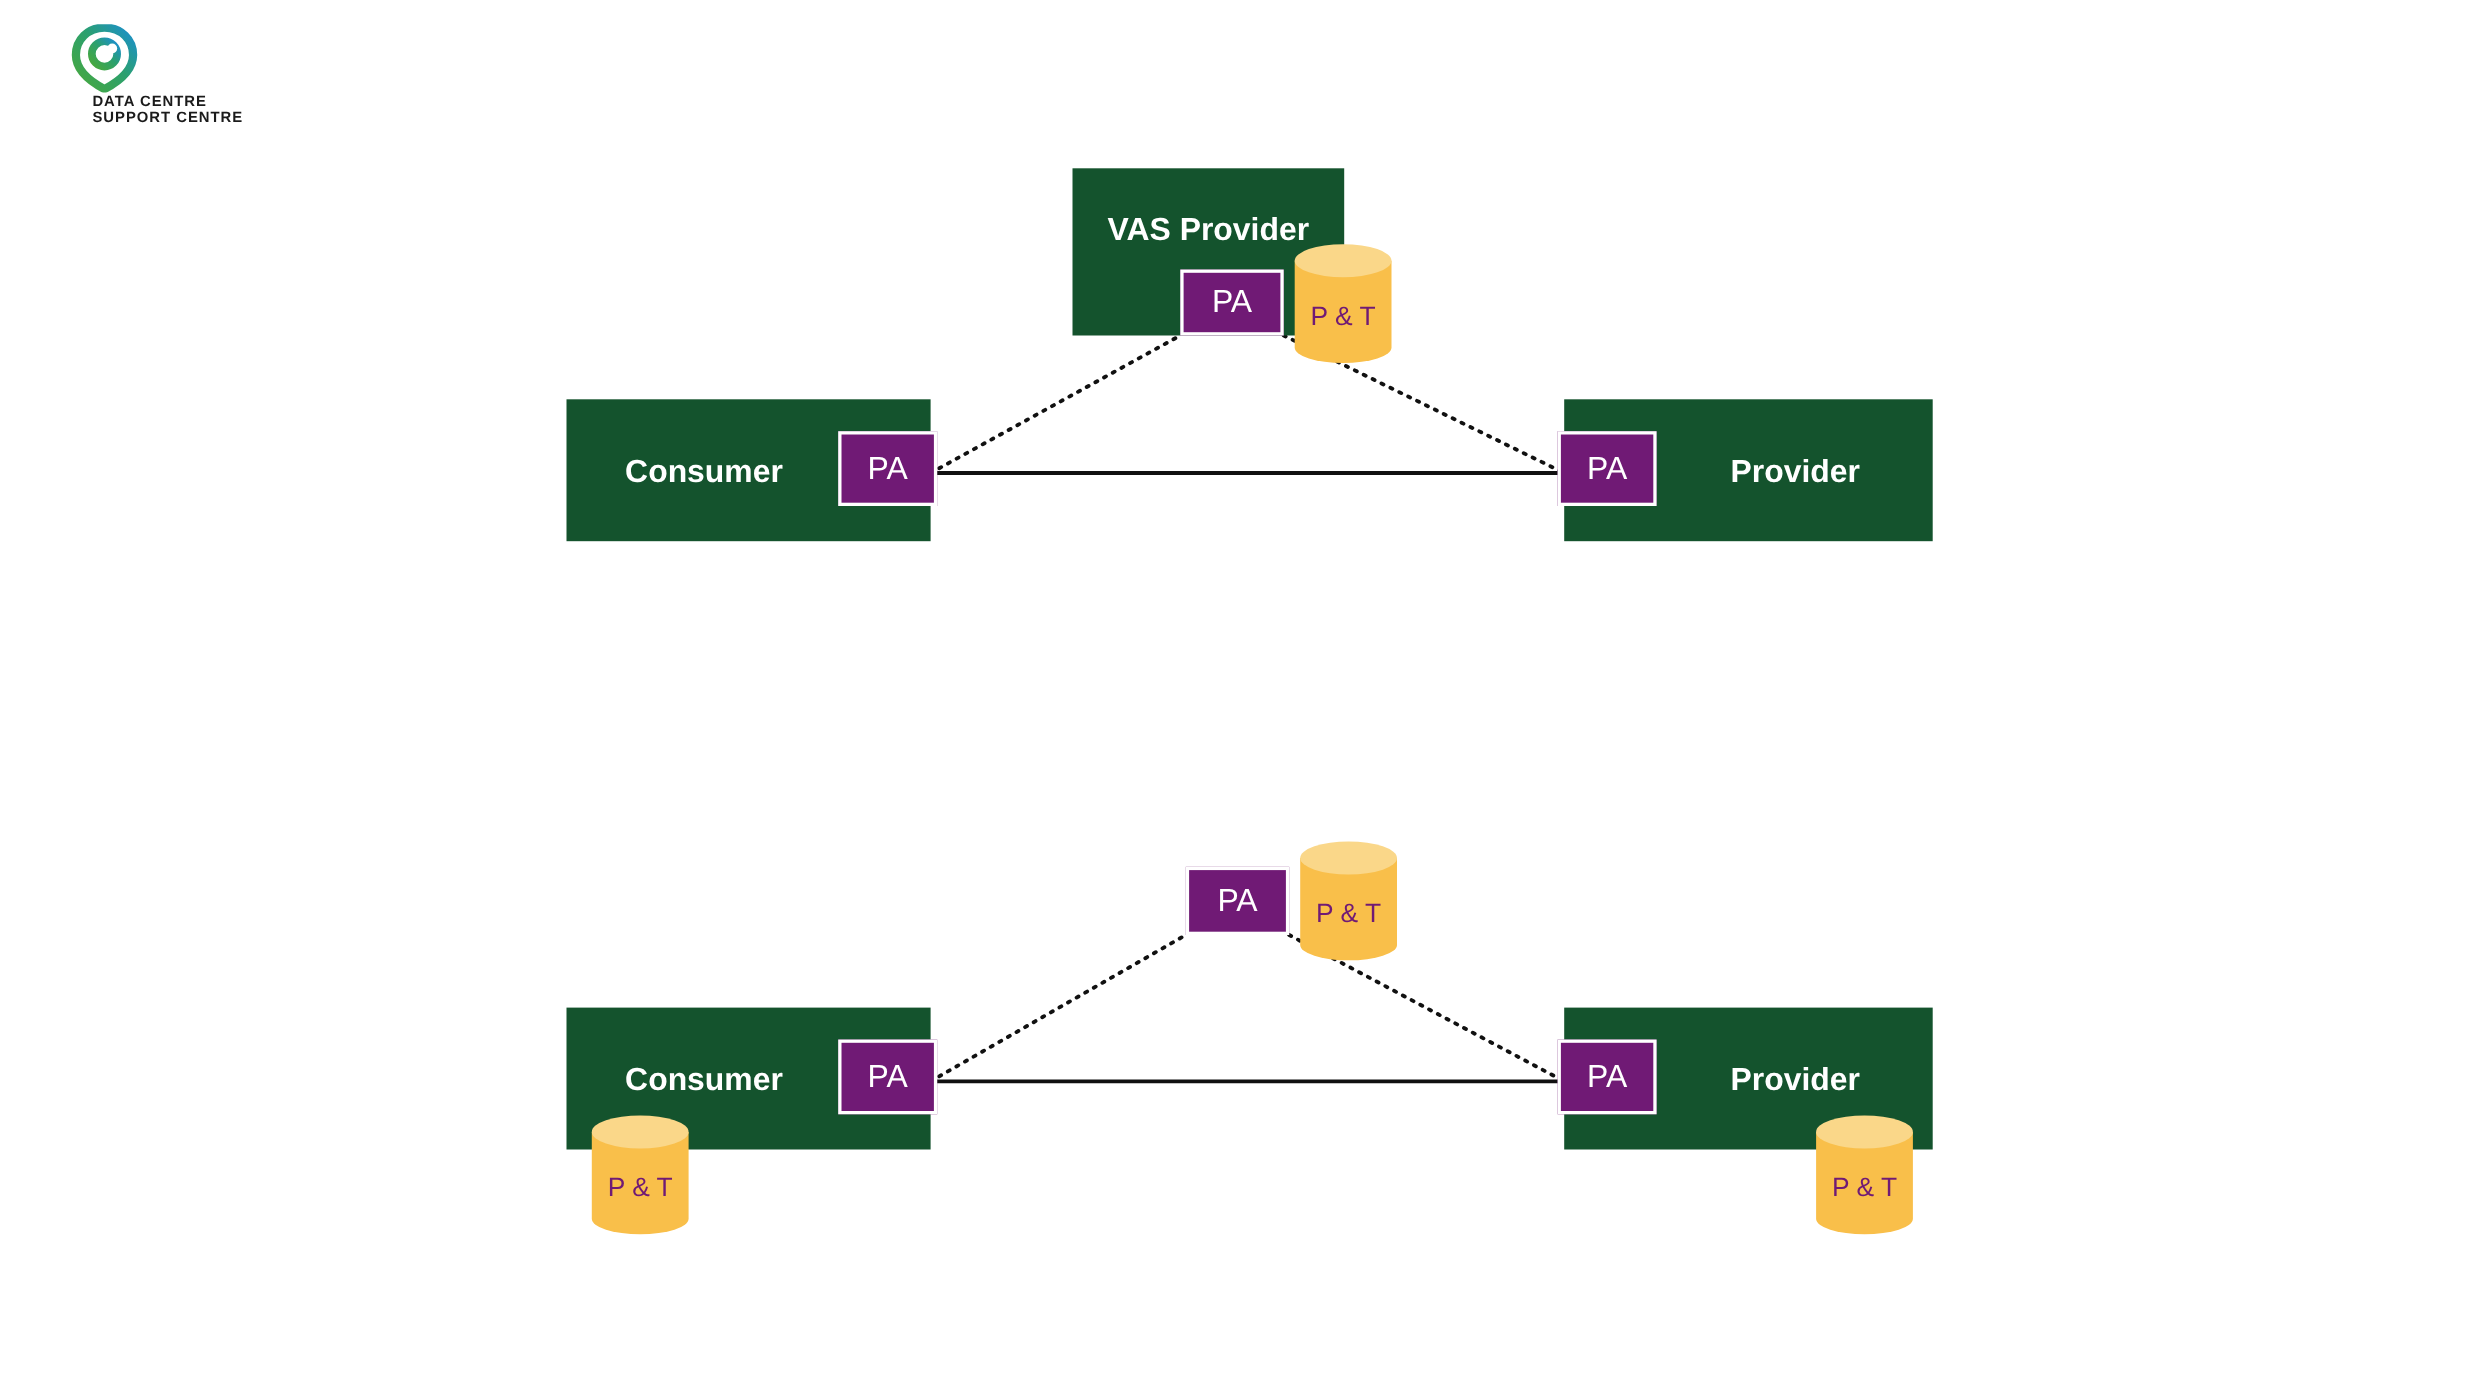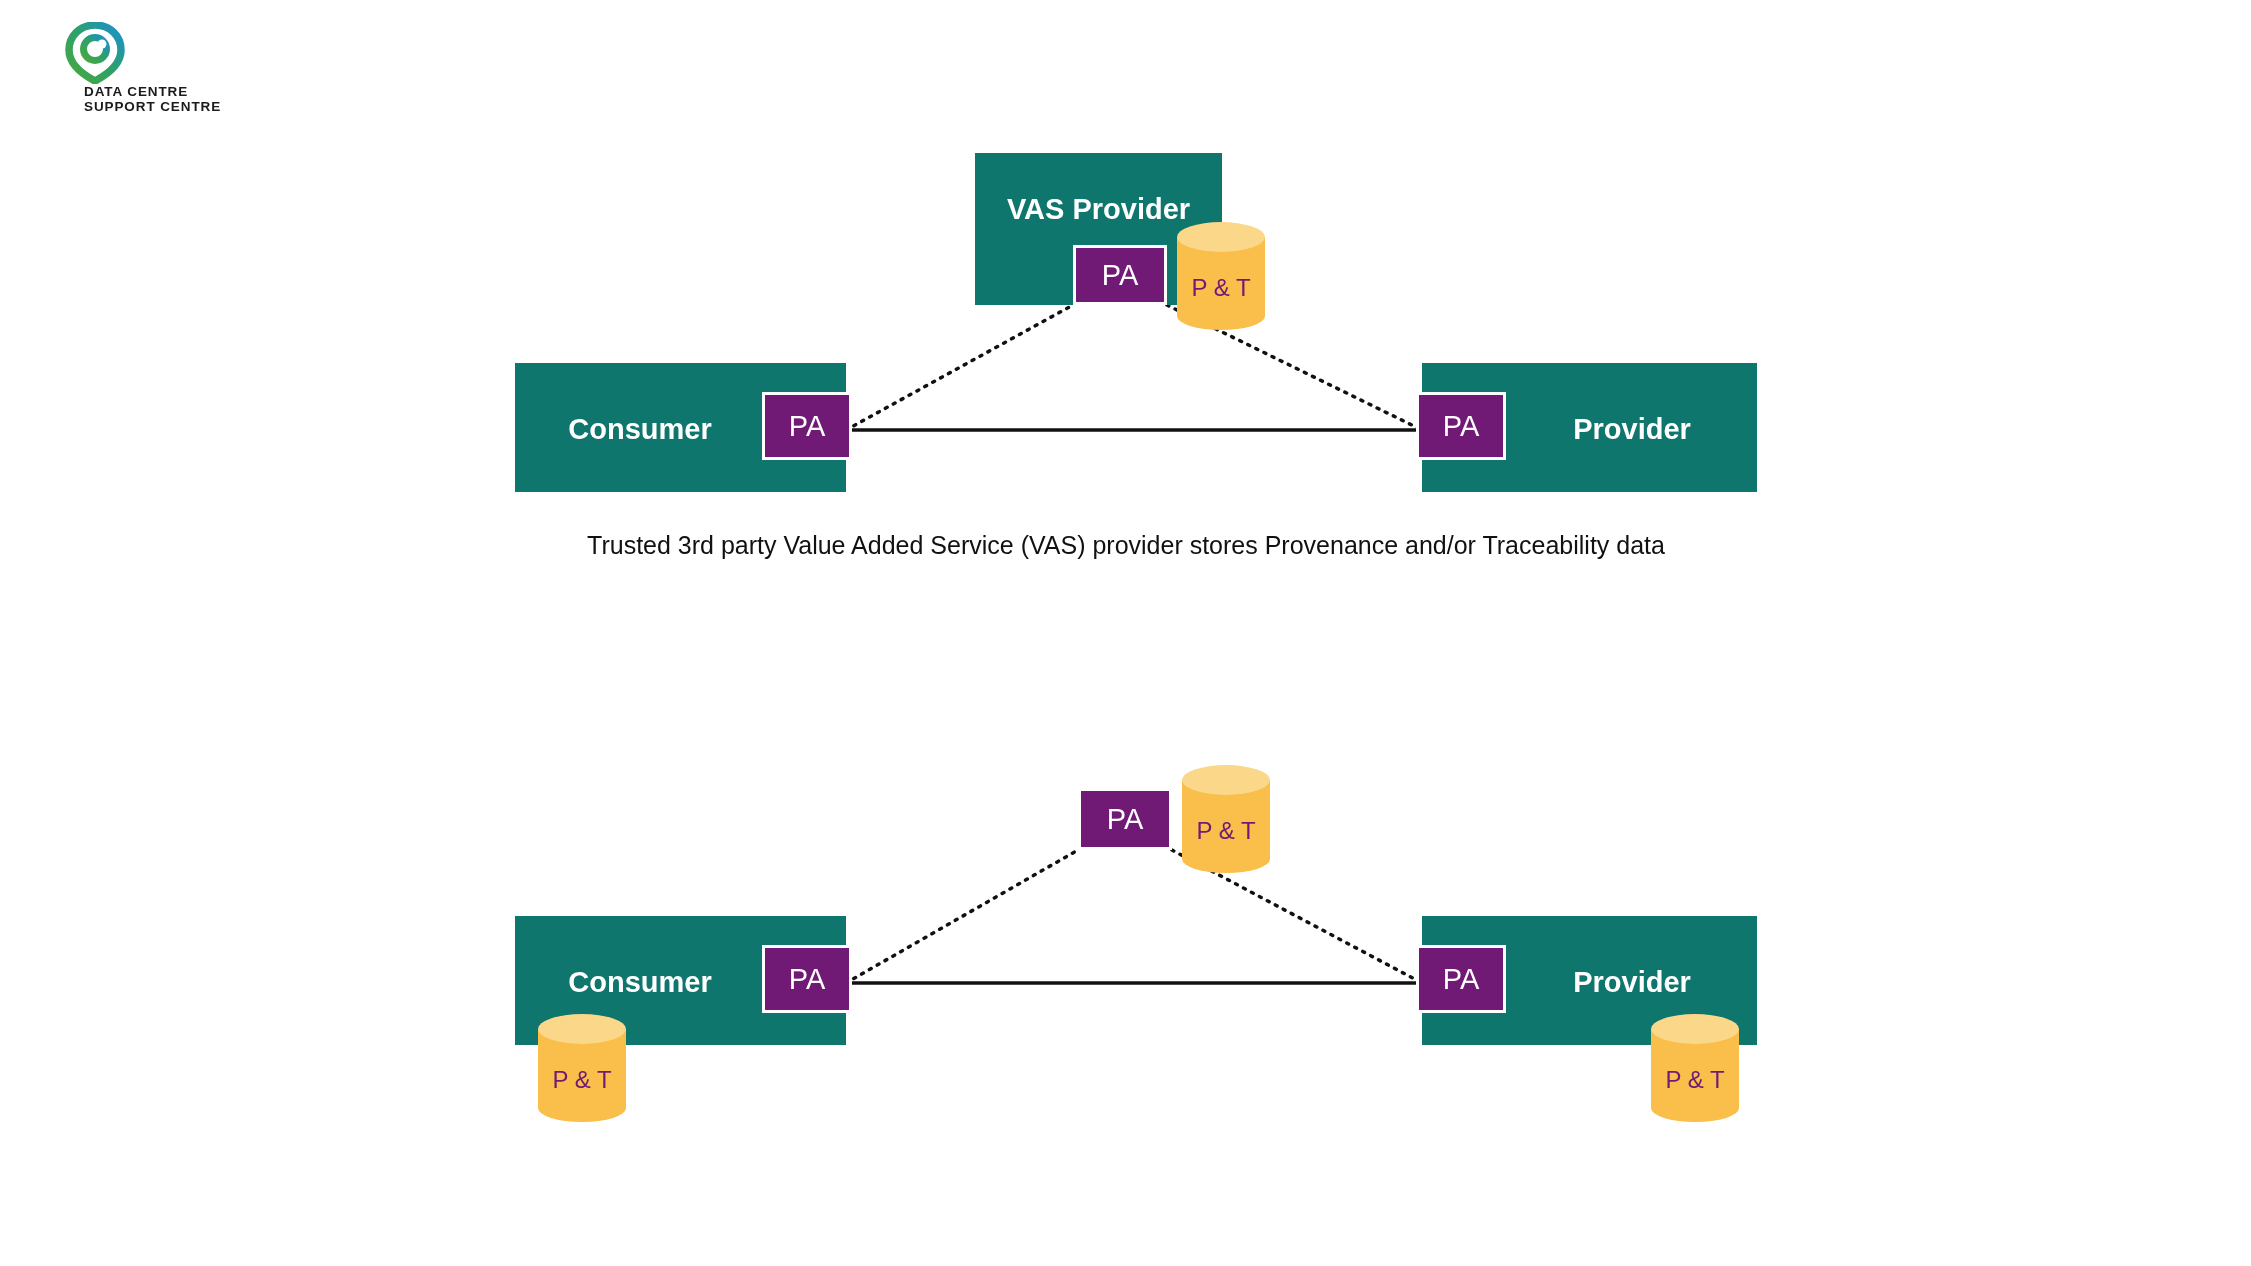--- a/index.html
+++ b/index.html
@@ -56,21 +56,21 @@
     position: absolute;
     left: 0; top: 0;
     width: 2251px;
     height: 1266px;
     pointer-events: none;
   }
 
   
   .actor {
     position: absolute;
-    background: #0f766e;
+    background: #14532d;
     box-sizing: border-box;
   }
   .actor-label {
     position: absolute;
     color: #ffffff;
     font-weight: bold;
     white-space: nowrap;
   }
   .actor-label.big {
     font-size: 29px;
@@ -180,21 +180,20 @@
     <span>PA</span>
   </div>
 
   <div class="actor" style="left:1422px; top:363px; width:335px; height:129px;">
     <div class="actor-label big" style="left:85px; top:50px; width:250px; text-align:center;">Provider</div>
   </div>
   <div class="pa-box" style="left:1416px; top:392px; width:90px; height:68px;">
     <span>PA</span>
   </div>
 
-  <div class="caption" style="left:376px; top:530px; width:1500px;">Trusted 3rd party Value Added Service (VAS) provider stores Provenance and/or Traceability data</div>
 </div>
 
 <div class="diagram">
 
   <svg class="conn-layer">
     <line x1="846" y1="983" x2="1078" y2="850" stroke="#111111" stroke-width="3.5" stroke-dasharray="2 7" stroke-linecap="round"></line>
     <line x1="1172" y1="850" x2="1422" y2="983" stroke="#111111" stroke-width="3.5" stroke-dasharray="2 7" stroke-linecap="round"></line>
     <line x1="846" y1="983" x2="1422" y2="983" stroke="#111111" stroke-width="3.5"></line>
   </svg>
 

